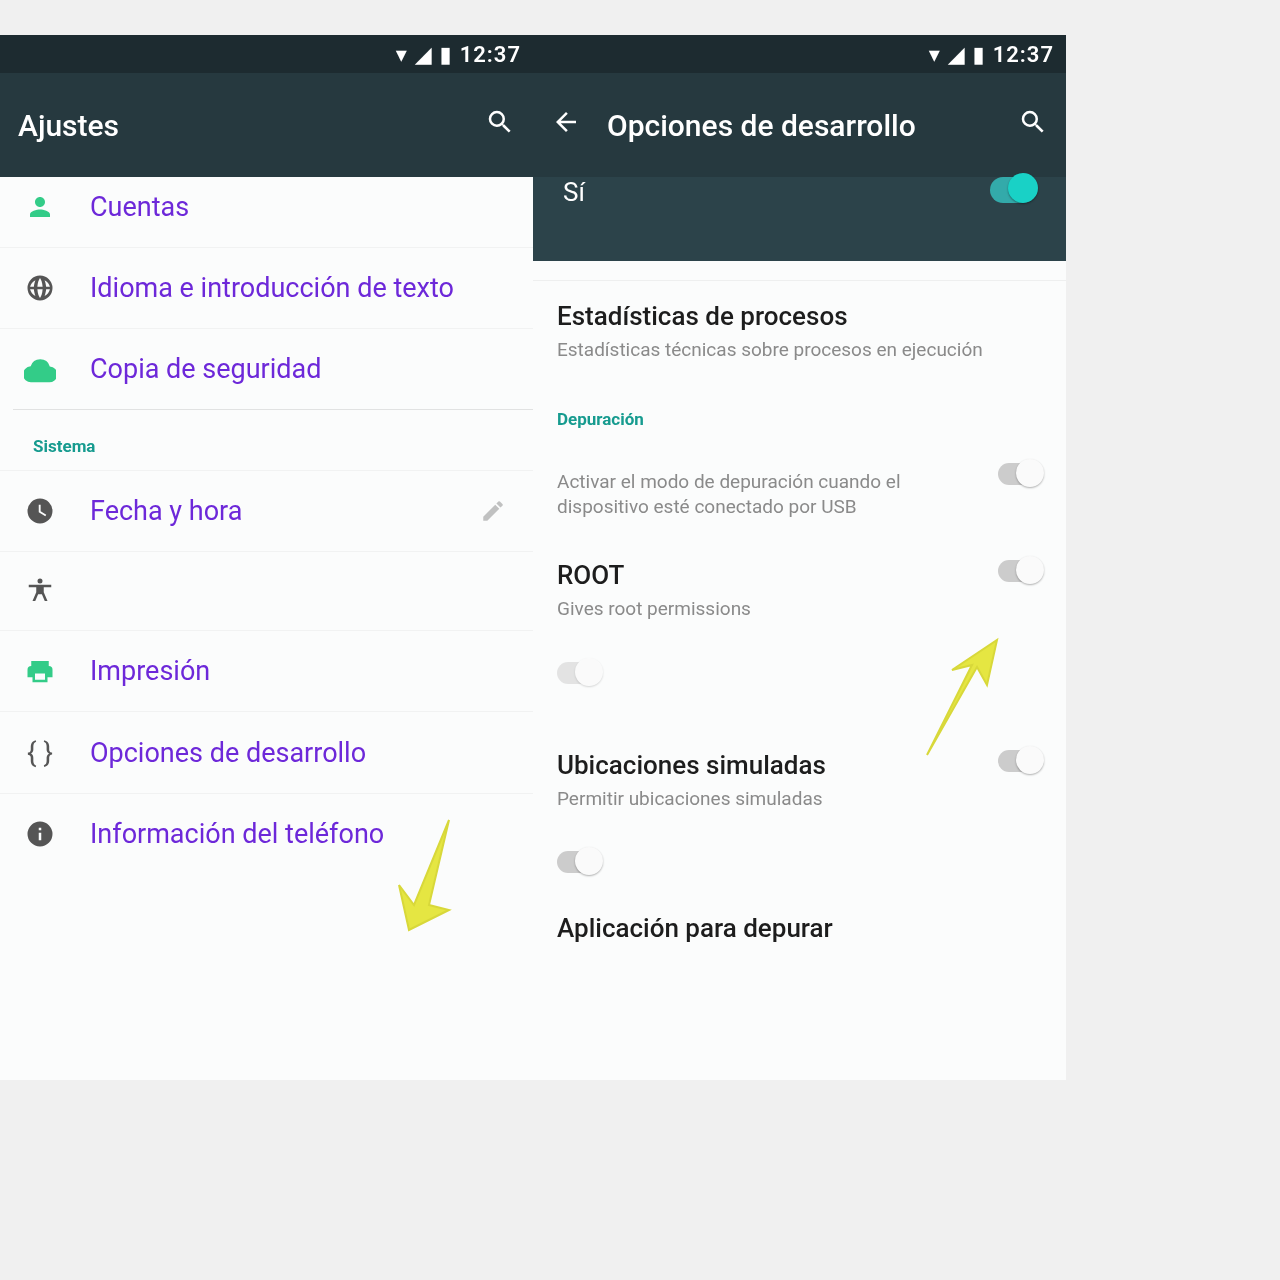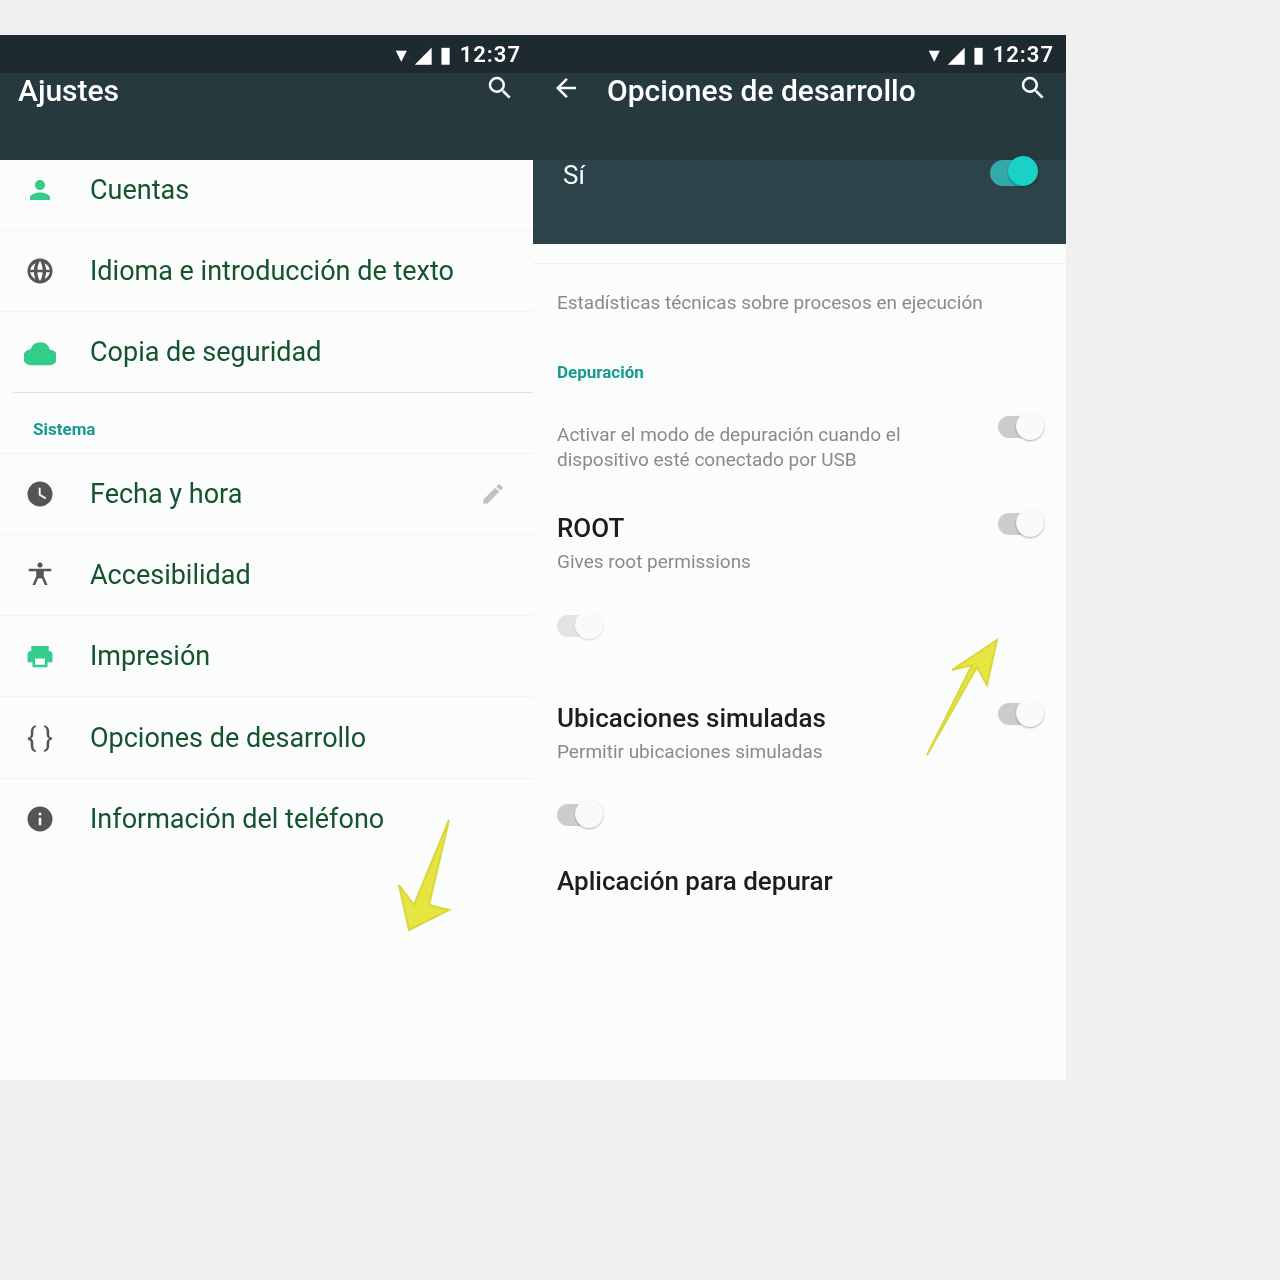--- a/index.html
+++ b/index.html
@@ -3,34 +3,34 @@
 <meta charset="utf-8">
 <style>
   * { box-sizing: border-box; margin: 0; padding: 0; font-family: Roboto, Arial, sans-serif; -webkit-font-smoothing: antialiased; }
   body { width: 1280px; height: 1280px; background: #f0f0f0; overflow: hidden; }
   .frame { position: absolute; left: 0; top: 35px; width: 1066px; height: 1045px; display: flex; background:#fff; }
   .phone { flex: 1 1 50%; display: flex; flex-direction: column; background:#fff; position: relative; }
   .phone-left { border-right: 0px solid #000; }
   .statusbar { height: 38px; background:#1d2b30; color:#fff; display:flex; align-items:center; justify-content:flex-end; padding:0 12px; font-size:22px; gap:8px; }
   .statusbar .ico { display:inline-block; }
   .statusbar .time { font-weight:600; letter-spacing:1px; }
-  .appbar { height: 87px; background:#26393f; color:#fff; display:flex; padding:0 18px; gap:26px; font-size:30px; }
+  .appbar { height: 104px; background:#26393f; color:#fff; display:flex; align-items:center; padding:0 18px; gap:26px; font-size:30px; }
   .appbar .title { flex:1; font-weight:500; }
   .appbar svg { fill:#fff; }
   .master-toggle { height: 84px; background:#2c434a; color:#fff; display:flex; align-items:flex-start; padding:0 30px; font-size:26px; }
   .master-toggle .lbl { flex:1; }
   .toggle-on { width:46px; height:26px; background:#3aa; border-radius:14px; position:relative; }
   .toggle-on::after { content:""; position:absolute; right:-2px; top:-4px; width:30px; height:30px; border-radius:50%; background:#19d1c6; box-shadow:0 1px 2px rgba(0,0,0,.4); }
   .list { flex:1; overflow:hidden; background:#fbfcfc; }
   .section { color:#169b8f; font-weight:700; font-size:17px; padding:26px 20px 14px; }
   .row { display:flex; align-items:center; padding:24px 20px; gap:30px; border-top:1px solid rgba(0,0,0,.04); position:relative; }
   .row .icon { width:40px; display:flex; justify-content:center; color:#555; }
   .row .icon svg { fill:#555; }
   .row .txt { flex:1; }
-  .row .txt .label { font-size:27px; color:#14532d; }
+  .row .txt .label { font-size:27px; color:#6d28d9; }
   .switch { width:44px; height:22px; background:#ccc; border-radius:12px; position:relative; flex-shrink:0; }
   .switch::after { content:""; position:absolute; left:-2px; top:-4px; width:28px; height:28px; border-radius:50%; background:#fafafa; box-shadow:0 1px 2px rgba(0,0,0,.3); }
   .switch.right::after { left:auto; right:-2px; }
   .dev-row { display:flex; align-items:flex-start; padding:20px 24px; gap:18px; position:relative; }
   .dev-row .txt { flex:1; }
   .dev-row .txt .label { font-size:26px; color:#1d1d1d; font-weight:500; }
   .dev-row .txt .sub { font-size:19px; color:#8a8a8a; margin-top:6px; line-height:1.35; }
   .dev-row.disabled .label { color:#b8b8b8; }
   .arrow1 { position:absolute; left:394px; top:780px; width:70px; height:120px; z-index:30; pointer-events:none; }
   .arrow2 { position:absolute; right:64px; top:600px; width:90px; height:130px; z-index:30; pointer-events:none; }
@@ -102,23 +102,20 @@
               <path d="M3 17.25V21h3.75L17.81 9.94l-3.75-3.75L3 17.25zM20.71 7.04a1 1 0 000-1.41l-2.34-2.34a1 1 0 00-1.41 0l-1.83 1.83 3.75 3.75 1.83-1.83z"></path>
             </svg>
           </span>
       </div>
       <div class="row">
         <span class="icon">
             <svg width="30" height="30" viewBox="0 0 24 24">
               <path d="M12 2a2 2 0 110 4 2 2 0 010-4zm9 5H3v2h6v4l-3 7h2.2l2.3-5.5h3l2.3 5.5H18l-3-7V9h6V7z"></path>
             </svg>
           </span>
-        <div class="txt">
-            <div class="label">Accesibilidad</div>
-          </div>
       </div>
       <div class="row">
         <span class="icon">
             <svg width="30" height="30" viewBox="0 0 24 24">
               <path fill="#3c8" d="M19 8H5a3 3 0 00-3 3v6h4v4h12v-4h4v-6a3 3 0 00-3-3zm-3 11H8v-5h8v5zm3-15H5v4h14V4z"></path>
             </svg>
           </span>
         <div class="txt">
             <div class="label">Impresión</div>
           </div>
@@ -170,20 +167,21 @@
     </div>
     <div class="master-toggle">
       <span class="lbl">Sí</span>
       <span class="toggle-on"></span>
     </div>
 
     <div class="list" style="padding-top:0;">
       <div style="height:20px;border-bottom:1px solid rgba(0,0,0,.05);"></div>
       <div class="dev-row">
         <div class="txt">
+          <div class="label">Estadísticas de procesos</div>
           <div class="sub">Estadísticas técnicas sobre procesos en ejecución</div>
         </div>
       </div>
 
       <div class="section" style="padding-left:24px;">Depuración</div>
 
       <div class="dev-row">
         <div class="txt">
           <div class="sub">Activar el modo de depuración cuando el dispositivo esté conectado por USB</div>
         </div>

